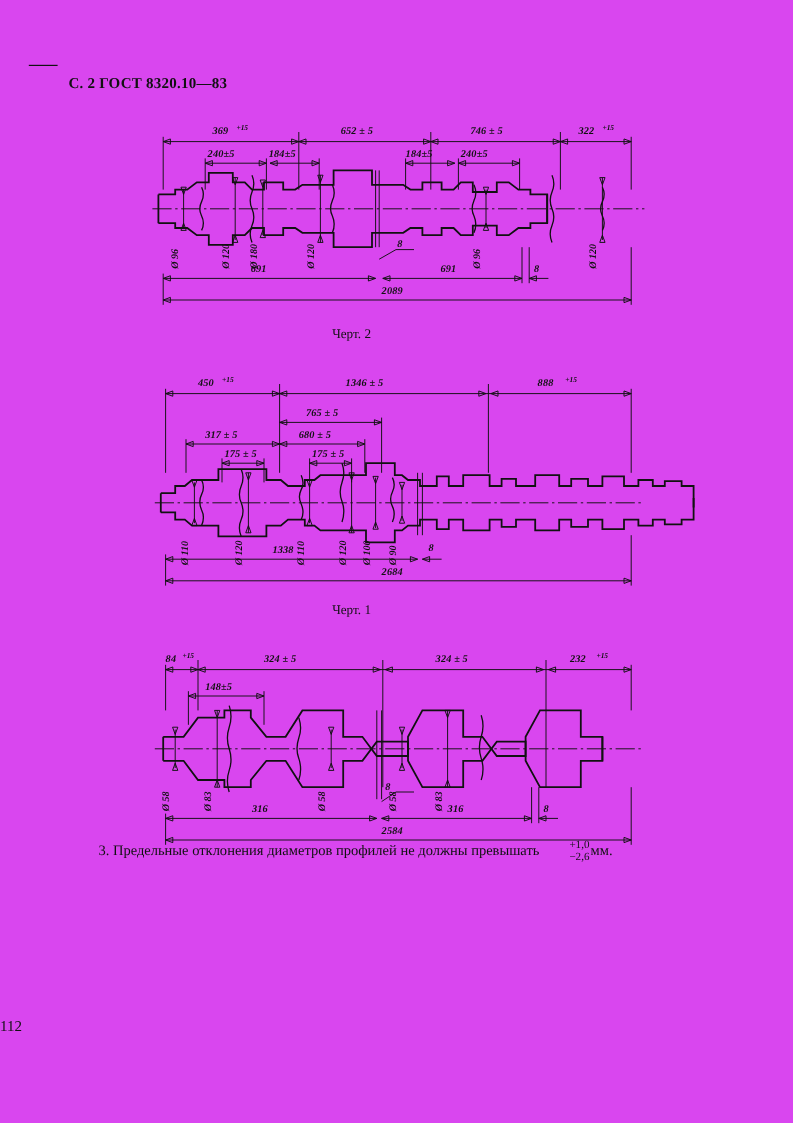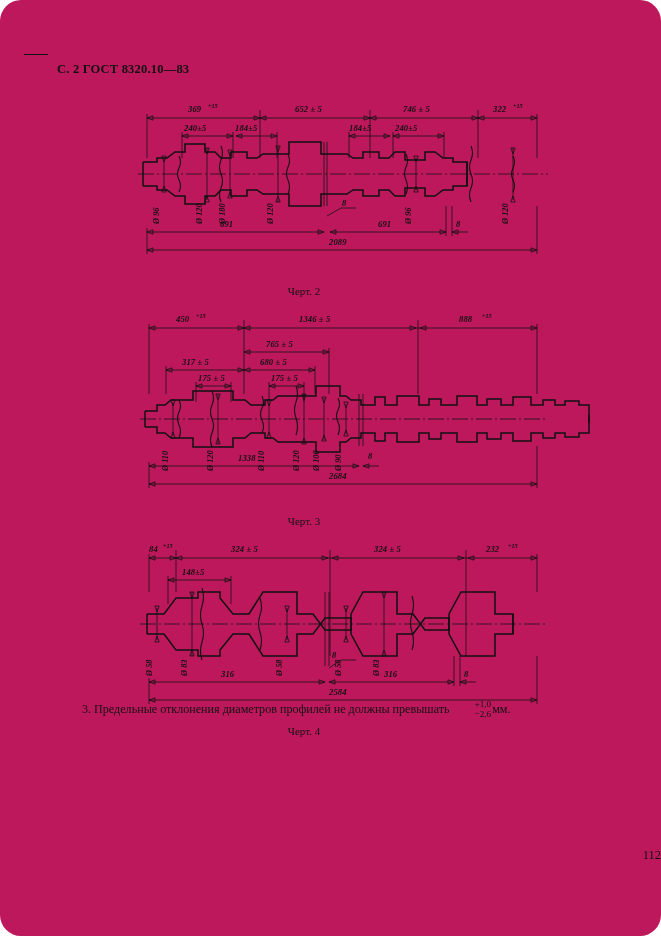--- a/index.html
+++ b/index.html
@@ -11,22 +11,21 @@
     width: 661px;
     height: 936px;
     position: relative;
     font-family: "Liberation Serif", serif;
     color: #111;
     overflow: hidden;
   }
   .page {
     position: absolute;
     inset: 0;
-    background: #be185d;
-    border-radius: 21px;
+    background: #d946ef;
   }
 
   
   .page-header {
     position: absolute;
     top: 62px;
     left: 57px;
     font-size: 12.5px;
     font-weight: bold;
     letter-spacing: 0.2px;
@@ -37,28 +36,28 @@
     left: -33px;
     top: -8px;
     width: 24px;
     height: 1px;
     background: #111;
   }
 
   
   .figure {
     position: absolute;
-    left: 16px;
+    left: 5px;
     width: 576px;
   }
   .fig-canvas { display: block; }
   .fig-caption {
     text-align: center;
     font-size: 11px;
-    margin-top: 14px;
+    margin-top: 2px;
     font-family: "Liberation Serif", serif;
   }
 
   #figure-1 { top: 96px; }
   #figure-2 { top: 306px; }
   #figure-3 { top: 536px; }
 
   
   .body-text {
     position: absolute;
@@ -82,21 +81,21 @@
     margin: 0 1px;
   }
   .frac .top { display: block; }
   .frac .bot { display: block; }
 
   .page-number {
     position: absolute;
     top: 848px;
     left: 0;
     width: 661px;
-    text-align: right;
+    text-align: left;
     font-size: 12.5px;
   }
 
   
   svg text {
     font-family: "Liberation Serif", serif;
     fill: #111;
   }
   .dim-line { stroke: #111; stroke-width: 0.8; fill: none; }
   .ext-line { stroke: #111; stroke-width: 0.8; fill: none; }
@@ -387,21 +386,21 @@
         <text class="dim-text" x="352" y="153">8</text>
 
         <line class="ext-line" x1="133" y1="156" x2="133" y2="182"></line>
         <line class="ext-line" x1="521" y1="140" x2="521" y2="182"></line>
         <line class="dim-line" x1="133" y1="178" x2="521" y2="178"></line>
         <path class="dim-line" d="M133 178 l6 -2.2 v4.4 z" fill="#111"></path>
         <path class="dim-line" d="M521 178 l-6 -2.2 v4.4 z" fill="#111"></path>
         <text class="dim-text" x="313" y="173">2684</text>
       </g>
     </svg>
-    <div class="fig-caption">Черт. 3</div>
+    <div class="fig-caption">Черт. 1</div>
   </div>
 
   <div class="figure" id="figure-3">
     <svg class="fig-canvas" width="661" height="175" viewBox="0 0 661 175">
 
       <g>
         <line class="dim-line" x1="133" y1="22" x2="521" y2="22"></line>
         <path class="dim-line" d="M133 22 l6 -2.2 v4.4 z" fill="#111"></path>
         <path class="dim-line" d="M160 22 l-6 -2.2 v4.4 z" fill="#111"></path>
         <path class="dim-line" d="M160 22 l6 -2.2 v4.4 z" fill="#111"></path>
@@ -495,21 +494,20 @@
         <text class="dim-text" x="448" y="141">8</text>
 
         <line class="ext-line" x1="133" y1="142" x2="133" y2="168"></line>
         <line class="ext-line" x1="521" y1="120" x2="521" y2="168"></line>
         <line class="dim-line" x1="133" y1="164" x2="521" y2="164"></line>
         <path class="dim-line" d="M133 164 l6 -2.2 v4.4 z" fill="#111"></path>
         <path class="dim-line" d="M521 164 l-6 -2.2 v4.4 z" fill="#111"></path>
         <text class="dim-text" x="313" y="159">2584</text>
       </g>
     </svg>
-    <div class="fig-caption">Черт. 4</div>
   </div>
 
   <div class="body-text clause" id="clause-3">
     <span>3. Предельные отклонения диаметров профилей не должны превышать</span><span class="frac"><span class="top">+1,0</span><span class="bot">−2,6</span></span><span>мм.</span>
   </div>
 
 
 
   <div class="page-number">112</div>
 

